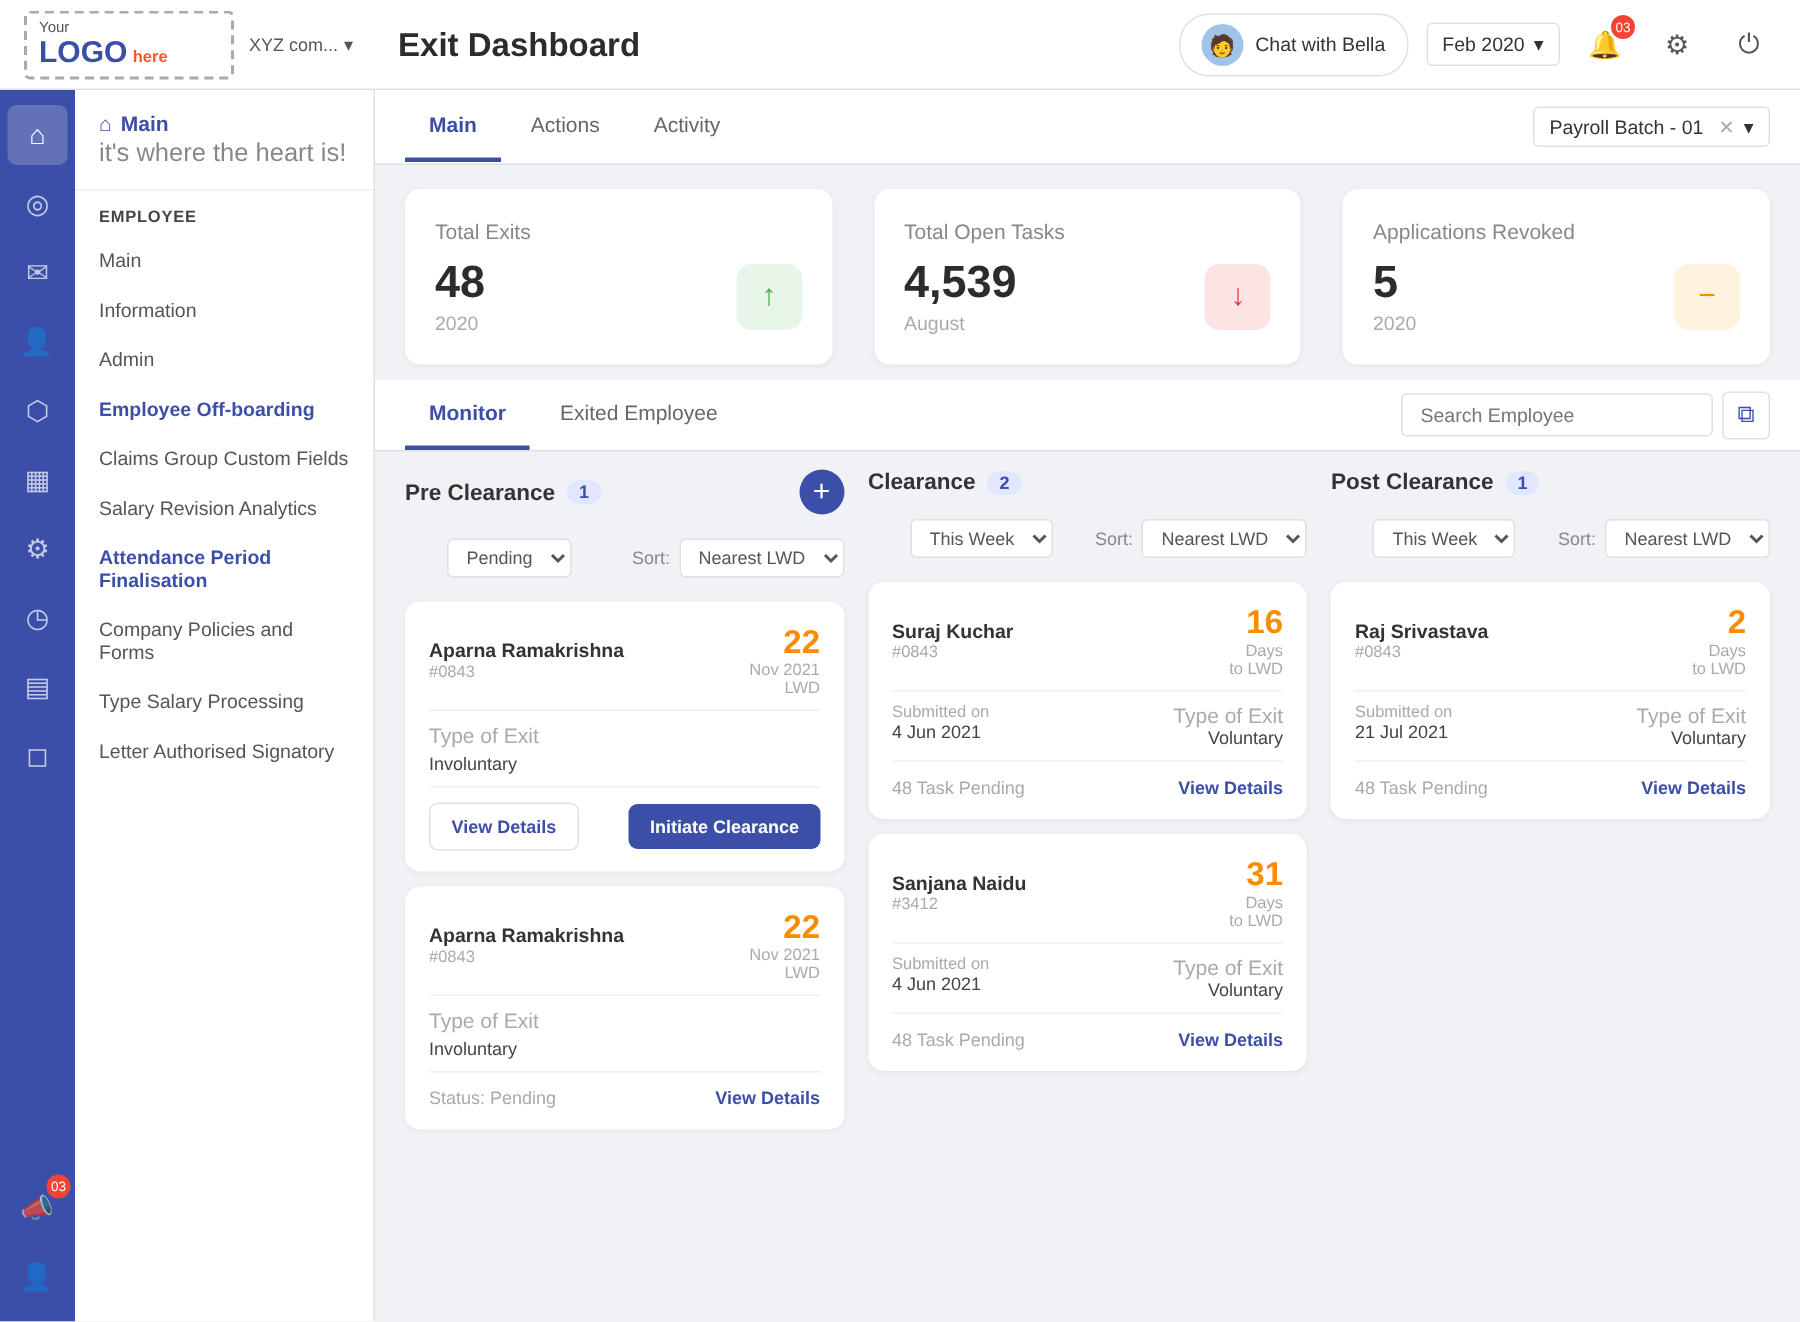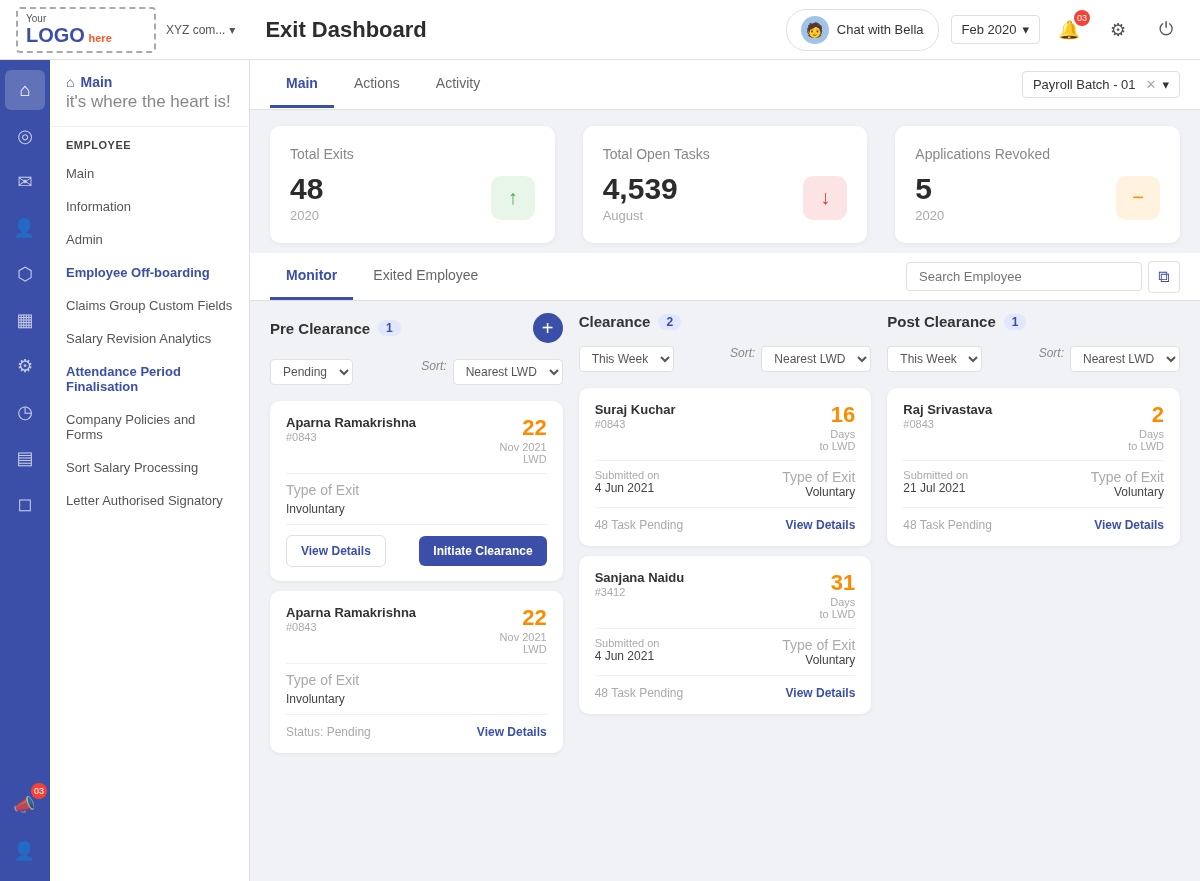--- a/index.html
+++ b/index.html
@@ -127,21 +127,21 @@
     .monitor-tab {
       padding: 14px 16px; cursor: pointer; font-size: 14px; color: #666;
       border-bottom: 3px solid transparent; margin-right: 4px;
     }
     .monitor-tab.active { color: #3b4fa8; border-bottom-color: #3b4fa8; font-weight: 600; }
     .search-box {
       margin-left: auto; display: flex; align-items: center; gap: 6px;
     }
     .search-input {
       border: 1px solid #e0e0e0; border-radius: 4px; padding: 6px 12px;
-      font-size: 13px; width: 236px; color: #aaa; outline: none;
+      font-size: 13px; width: 208px; color: #aaa; outline: none;
     }
     .filter-icon-btn {
       width: 32px; height: 32px; border-radius: 4px; background: #fff;
       border: 1px solid #e0e0e0; display: flex; align-items: center;
       justify-content: center; cursor: pointer; color: #3b4fa8; font-size: 16px;
     }
 
     
     .kanban-row { display: flex; gap: 16px; padding: 12px 20px 20px; min-height: 500px; }
     .kanban-col { flex: 1; display: flex; flex-direction: column; gap: 10px; }
@@ -152,34 +152,34 @@
     .kanban-count {
       background: #e0e7ff; color: #3b4fa8; border-radius: 12px;
       padding: 1px 8px; font-size: 12px; font-weight: 600;
     }
     .kanban-add-btn {
       width: 30px; height: 30px; border-radius: 50%; background: #3b4fa8;
       color: #fff; border: none; font-size: 20px; cursor: pointer;
       display: flex; align-items: center; justify-content: center; margin-left: auto;
     }
     .kanban-filter {
-      display: flex; gap: 6px; margin-bottom: 6px;
+      display: flex; align-items: center; gap: 6px; margin-bottom: 6px; margin-left: 28px;
     }
     .filter-select {
       border: 1px solid #e0e0e0; border-radius: 4px; padding: 4px 8px;
       font-size: 12px; background: #fff; cursor: pointer; color: #555;
     }
-    .sort-label { font-size: 12px; color: #888; margin-left: auto; font-style: italic; }
+    .sort-label { font-size: 12px; color: #888; margin-left: auto; }
 
     
     .emp-card {
       background: #fff; border-radius: 10px; padding: 14px 16px;
       box-shadow: 0 1px 4px rgba(0,0,0,0.06);
     }
-    .emp-card-header { display: flex; justify-content: space-between; align-items: flex-start; margin-bottom: 4px; }
+    .emp-card-header { display: flex; justify-content: space-between; align-items: center; margin-bottom: 4px; }
     .emp-name { font-weight: 600; font-size: 13px; color: #333; }
     .emp-id { font-size: 11px; color: #aaa; margin-top: 1px; }
     .emp-date-big { font-size: 22px; font-weight: 700; color: #fb8c00; text-align: right; }
     .emp-date-label { font-size: 11px; color: #aaa; text-align: right; }
     .emp-lwd-label { font-size: 11px; color: #aaa; text-align: right; }
     .emp-divider { border: none; border-top: 1px solid #f0f0f0; margin: 8px 0; }
     .emp-field-row { display: flex; justify-content: space-between; margin-bottom: 4px; }
     .emp-field-label { font-size: 14px; color: #aaa; }
     .emp-field-value { font-size: 12px; color: #444; font-weight: 500; }
     .emp-card-footer { display: flex; align-items: center; justify-content: space-between; margin-top: 10px; }
@@ -272,21 +272,21 @@
     </div>
     <div class="sidebar-section-label">EMPLOYEE</div>
     <div class="sidebar-item">Main</div>
     <div class="sidebar-item">Information</div>
     <div class="sidebar-item">Admin</div>
     <div class="sidebar-item active">Employee Off-boarding</div>
     <div class="sidebar-item">Claims Group Custom Fields</div>
     <div class="sidebar-item">Salary Revision Analytics</div>
     <div class="sidebar-item active">Attendance Period Finalisation</div>
     <div class="sidebar-item">Company Policies and Forms</div>
-    <div class="sidebar-item">Sort Salary Processing</div>
+    <div class="sidebar-item">Type Salary Processing</div>
     <div class="sidebar-item">Letter Authorised Signatory</div>
   </div>
 
   <div class="main-content">
 
     <div class="content-topbar">
       <div class="tab-item active">Main</div>
       <div class="tab-item">Actions</div>
       <div class="tab-item">Activity</div>
       <div class="payroll-select">

